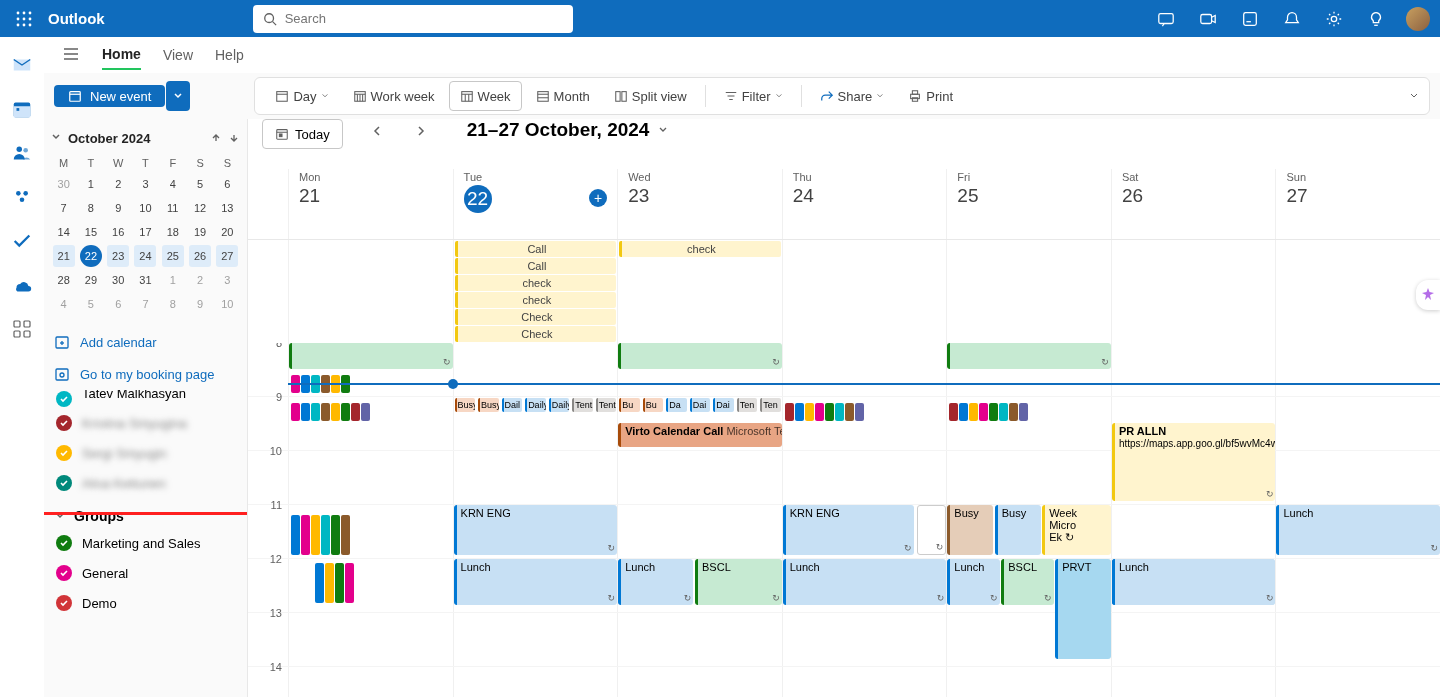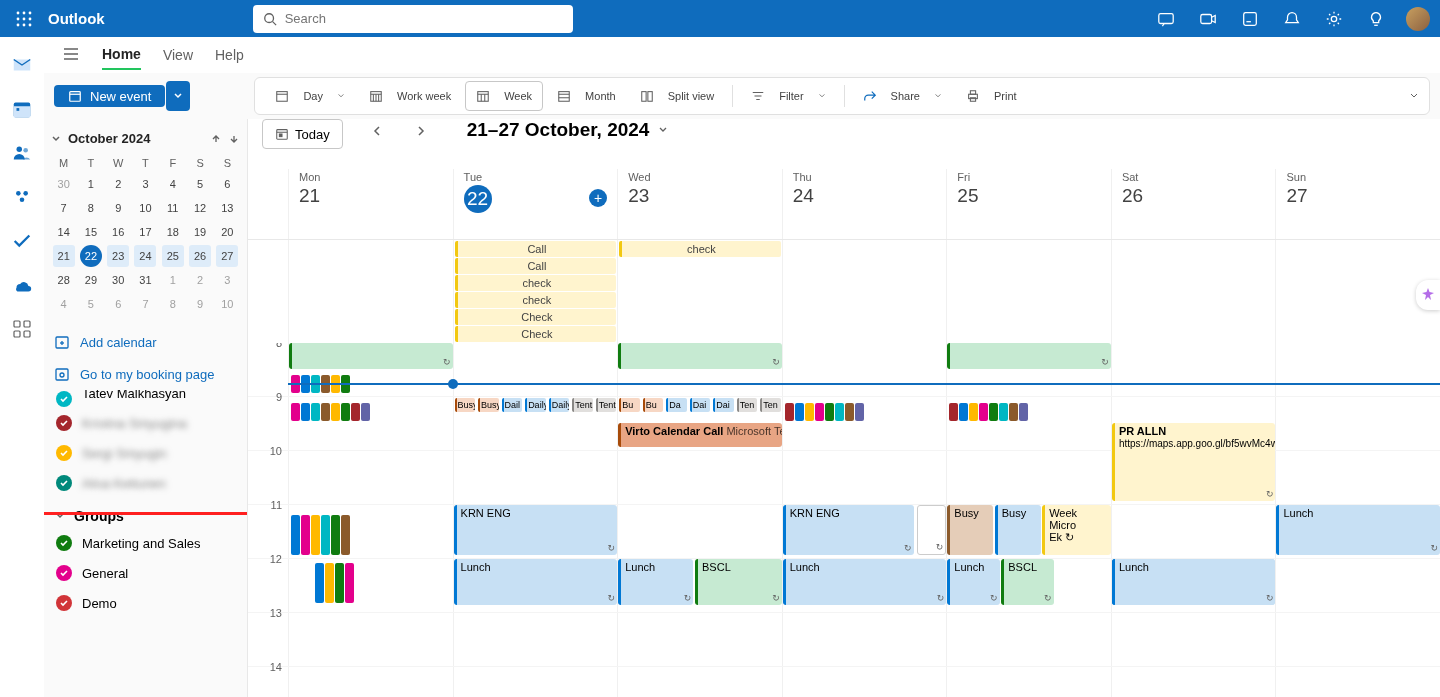--- a/index.html
+++ b/index.html
@@ -17,26 +17,26 @@
 .rail-icon{width:28px;height:28px;display:flex;align-items:center;justify-content:center;cursor:pointer;color:#0f6cbd}
 .rail-icon.selected{color:#0f6cbd}
 .main{position:absolute;left:44px;top:37px;right:0;bottom:0;background:#fafafa;display:flex;flex-direction:column}
 .menubar{height:36px;display:flex;align-items:center;padding:0 18px;gap:22px;font-size:14px;background:#fff}
 .hamburger{cursor:pointer;color:#616161}
 .menu-item{cursor:pointer;color:#616161;padding:6px 0}
 .menu-item.active{color:#242424;border-bottom:2px solid #22c55e;font-weight:600}
 .toolbar{height:38px;display:flex;align-items:center;padding:0 10px;gap:4px;background:#fff;border:1px solid #e0e0e0;border-radius:6px;margin:0 10px 0 54px}
 .btn-primary{background:#0f6cbd;color:#fff;border:none;border-radius:4px;height:22px;padding:0 14px;display:flex;align-items:center;gap:8px;cursor:pointer;font-size:13px}
 .btn-primary-split{background:#0f6cbd;color:#fff;border:none;border-radius:4px;height:30px;width:24px;display:flex;align-items:center;justify-content:center;cursor:pointer;margin-left:1px;margin-right:10px}
-.tb-btn{height:30px;padding:0 10px;display:flex;align-items:center;gap:14px;cursor:pointer;border-radius:4px;font-size:11px;color:#424242;background:transparent;border:none}
+.tb-btn{height:30px;padding:0 10px;display:flex;align-items:center;gap:4px;cursor:pointer;border-radius:4px;font-size:13px;color:#424242;background:transparent;border:none}
 .tb-btn.selected{border:1px solid #c7c7c7;background:#fff}
 .tb-sep{width:1px;height:22px;background:#e0e0e0;margin:0 4px}
 .content{flex:1;display:flex;overflow:hidden}
 .sidebar{width:203px;padding:8px 6px;overflow-y:auto;position:relative}
-.month-header{display:flex;align-items:center;gap:6px;font-size:13px;font-weight:600;padding:4px 0;color:#242424}
+.month-header{display:flex;align-items:flex-start;gap:6px;font-size:13px;font-weight:600;padding:4px 0;color:#242424}
 .month-header .nav{margin-left:auto;display:flex;gap:4px;color:#616161}
 .mini-cal{width:100%;border-collapse:collapse;font-size:11px;color:#424242;margin-top:4px}
 .mini-cal th{font-weight:400;color:#616161;padding:3px;text-align:center}
 .mini-cal td{text-align:center;padding:0;cursor:pointer}
 .mini-cal td>div{width:22px;height:22px;line-height:22px;border-radius:3px;margin:1px auto}
 .mini-cal .other{color:#a0a0a0}
 .mini-cal .today>div{background:#0f6cbd;color:#fff;border-radius:50%}
 .mini-cal tr.thisweek td>div{background:#deecf9}
 .mini-cal tr.thisweek td.today>div{background:#0f6cbd}
 .side-link{display:flex;align-items:center;gap:10px;padding:8px 4px;font-size:13px;color:#0f6cbd;cursor:pointer}
@@ -792,20 +792,21 @@
             <div class="day-cell">
               <div class="evt blue" style="left: 0px; width: 46%; top: 0px; height: 46px;">Lunch<span class="recur">↻</span></div>
               <div class="evt green" style="left: 47%; right: 0px; top: 0px; height: 46px;">BSCL<span class="recur">↻</span></div>
             </div>
             <div class="day-cell">
               <div class="evt blue" style="left: 0px; right: 0px; top: 0px; height: 46px;">Lunch<span class="recur">↻</span></div>
             </div>
             <div class="day-cell">
               <div class="evt blue" style="left: 0px; width: 32%; top: 0px; height: 46px;">Lunch<span class="recur">↻</span></div>
               <div class="evt green" style="left: 33%; width: 32%; top: 0px; height: 46px;">BSCL<span class="recur">↻</span></div>
+              <div class="evt lightblue" style="left: 66%; right: 0px; top: 0px; height: 100px;">PRVT</div>
             </div>
             <div class="day-cell">
               <div class="evt blue" style="left: 0px; right: 0px; top: 0px; height: 46px;">Lunch<span class="recur">↻</span></div>
               <div class="evt blue" style="left: 0px; right: 0px; top: 0px; height: 46px;">Lunch<span class="recur">↻</span></div>
             </div>
             <div class="day-cell"></div>
           </div>
           <div class="grid-row">
             <div class="hour-label">13</div>
             <div class="day-cell"></div>

